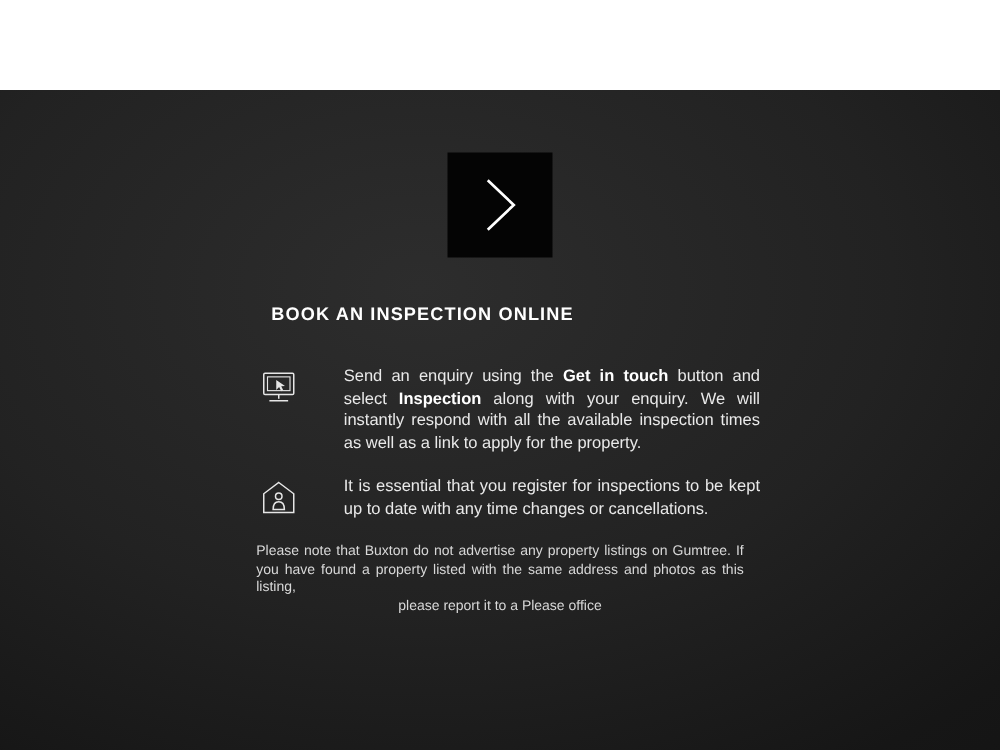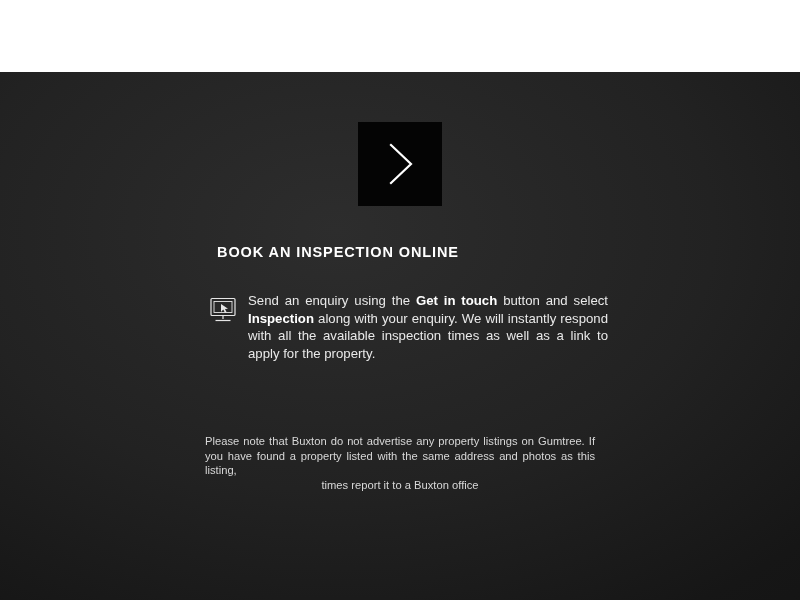--- a/index.html
+++ b/index.html
@@ -93,20 +93,21 @@
     display: block;
   }
   .feature .text {
     flex: 1 1 auto;
     color: #e9e9e9;
     font-size: 13.2px;
     line-height: 17.5px;
     text-align: justify;
     text-justify: inter-word;
     font-family: "Liberation Sans", sans-serif;
+    margin-left: 27px;
   }
   .feature .text b {
     font-weight: 700;
     color: #ffffff;
   }
   
   .disclaimer {
     position: absolute;
     left: 205px;
     top: 362px;
@@ -148,24 +149,34 @@
               <rect x="3" y="3.5" width="24" height="17" rx="1" fill="none" stroke="#e6e6e6" stroke-width="1.2"></rect>
               <rect x="6" y="6.5" width="18" height="11" fill="none" stroke="#e6e6e6" stroke-width="0.9"></rect>
               <path d="M13 9 L13 17 L15.3 14.6 L17 18 L18.6 17.2 L17 14 L20 13.7 Z" fill="#e6e6e6"></path>
               <line x1="15" y1="20.5" x2="15" y2="24" stroke="#e6e6e6" stroke-width="1.2"></line>
               <line x1="7.5" y1="25.5" x2="22.5" y2="25.5" stroke="#e6e6e6" stroke-width="1.2"></line>
             </svg>
           </span>
           <span class="text">Send an enquiry using the <b>Get in touch</b> button and select <b>Inspection</b> along with your enquiry. We will instantly respond with all the available inspection times as well as a link to apply for the property.</span>
         </div>
 
+        <div class="feature">
+          <span class="icon">
+            <svg width="30" height="30" viewBox="0 0 30 30">
+              <path d="M15 3 L27 12 L27 27 L3 27 L3 12 Z" fill="none" stroke="#e6e6e6" stroke-width="1.2" stroke-linejoin="miter"></path>
+              <circle cx="15" cy="14" r="2.6" fill="none" stroke="#e6e6e6" stroke-width="1.2"></circle>
+              <path d="M10.5 24.5 C10.5 19.8 13 18.4 15 18.4 C17 18.4 19.5 19.8 19.5 24.5 Z" fill="none" stroke="#e6e6e6" stroke-width="1.2"></path>
+            </svg>
+          </span>
+          <span class="text">It is essential that you register for inspections to be kept up to date with any time changes or cancellations.</span>
+        </div>
 
       </div>
 
       <div class="disclaimer">
         <span>Please note that Buxton do not advertise any property listings on Gumtree. If you have found a property listed with the same address and photos as this listing,</span>
-        <span class="last-line">times report it to a Buxton office</span>
+        <span class="last-line">please report it to a Please office</span>
       </div>
 
     </div>
   </div>
 
 </div>
 
 </body></html>

